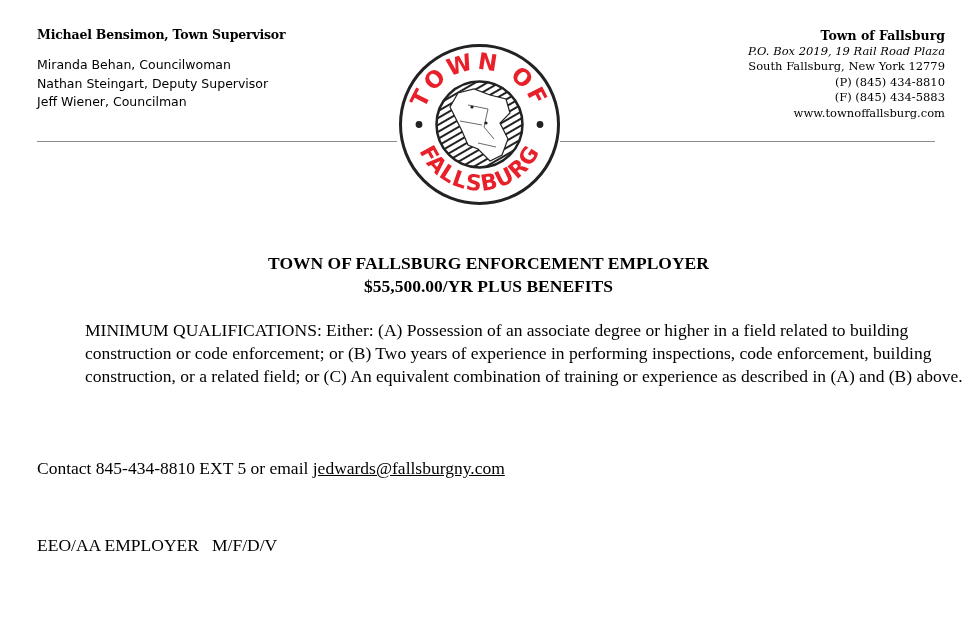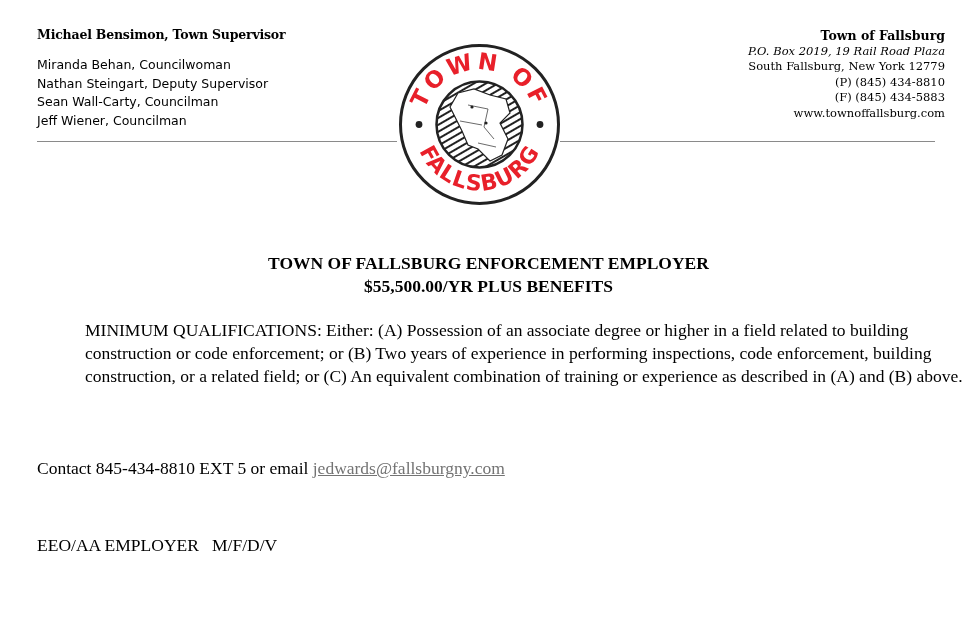--- a/index.html
+++ b/index.html
@@ -11,31 +11,30 @@
   .right-head { right:32px; top:28px; text-align:right; font-family:"DejaVu Serif", serif; font-size:11.5px; line-height:15.5px; white-space:nowrap; }
   .right-head .town { font-weight:bold; font-size:12.5px; }
   .right-head .pobox { font-style:italic; }
   .rule { height:0; border-top:1.5px solid #8a8a8a; }
   .rule-left { left:37px; top:141px; width:360px; }
   .rule-right { left:560px; top:141px; width:375px; }
   .seal { left:398px; top:43px; width:163px; height:163px; }
   .title-block { left:0; top:252px; width:977px; text-align:center; font-family:"Liberation Serif", serif; font-weight:bold; font-size:17.5px; line-height:23px; }
   .body-text { left:37px; top:319px; width:905px; font-family:"Liberation Serif", serif; font-size:17.5px; line-height:23.2px;margin-left:48px; }
   .contact { left:37px; top:458px; font-family:"Liberation Serif", serif; font-size:17.5px; white-space:nowrap; }
-  .contact a { color:#737373; text-decoration:underline; }
+  .contact a { color:#000000; text-decoration:underline; }
   .eeo { left:37px; top:535px; font-family:"Liberation Serif", serif; font-size:17.5px; white-space:pre; }
 </style>
 </head>
 <body>
 
 <div class="abs left-head">
   <div class="supervisor">Michael Bensimon, Town Supervisor</div>
   <div class="council">Miranda Behan, Councilwoman</div>
   <div class="council">Nathan Steingart, Deputy Supervisor</div>
-  <div class="council">Sean Wall-Carty, Councilman</div>
   <div class="council">Jeff Wiener, Councilman</div>
 </div>
 
 <div class="abs right-head">
   <div class="town">Town of Fallsburg</div>
   <div class="pobox">P.O. Box 2019, 19 Rail Road Plaza</div>
   <div>South Fallsburg, New York 12779</div>
   <div>(P) (845) 434-8810</div>
   <div>(F) (845) 434-5883</div>
   <div>www.townoffallsburg.com</div>

